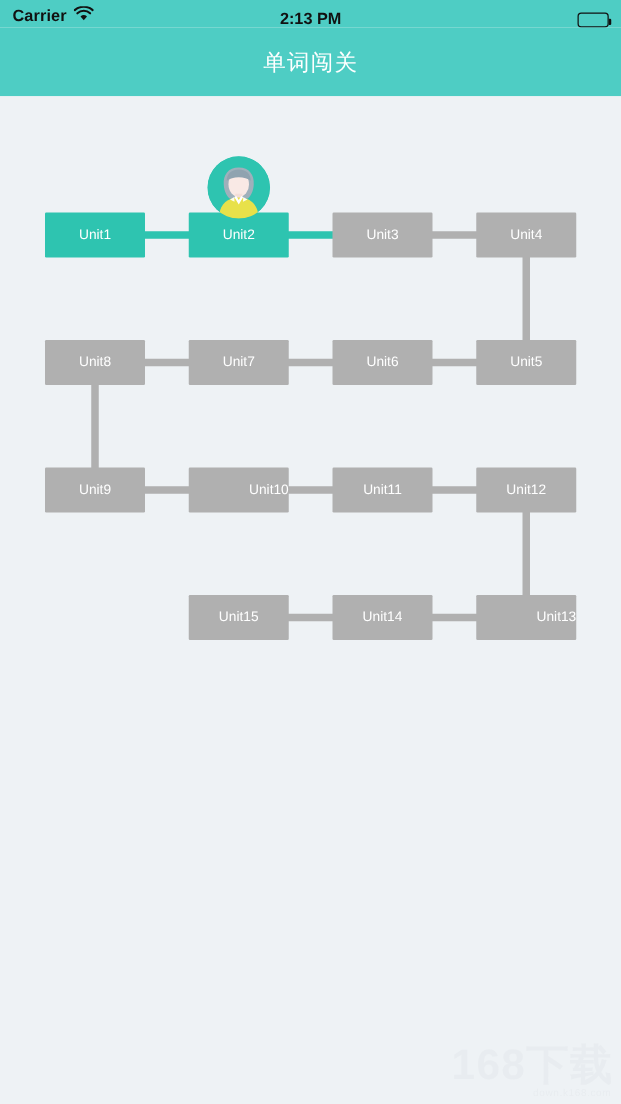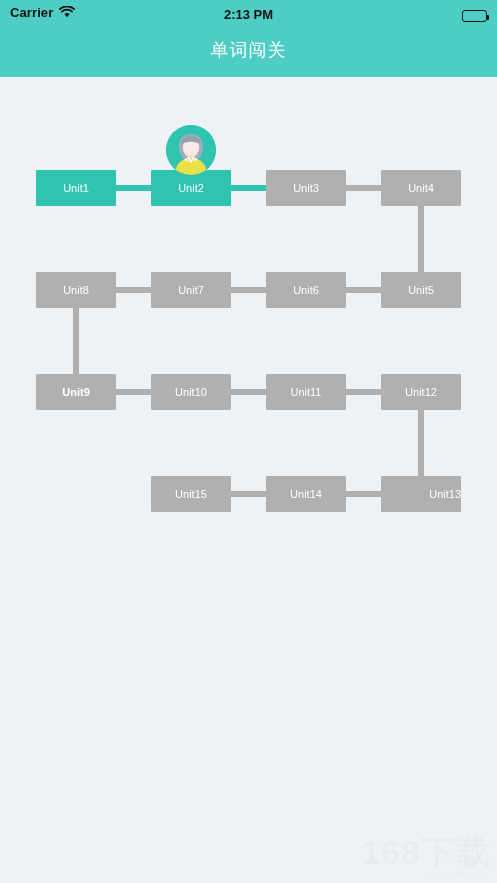--- a/index.html
+++ b/index.html
@@ -225,24 +225,24 @@
   <div class="unit-node" style="left:151px; top:195px;">
     <span>Unit7</span>
   </div>
   <div class="unit-node" style="left:266px; top:195px;">
     <span>Unit6</span>
   </div>
   <div class="unit-node" style="left:381px; top:195px;">
     <span>Unit5</span>
   </div>
 
-  <div class="unit-node" style="left:36px; top:297px;font-weight:bold;">
+  <div class="unit-node" style="left:36px; top:297px;">
     <span>Unit9</span>
   </div>
-  <div class="unit-node" style="left:151px; top:297px;">
+  <div class="unit-node" style="left:151px; top:297px;justify-content:flex-end;">
     <span>Unit10</span>
   </div>
   <div class="unit-node" style="left:266px; top:297px;">
     <span>Unit11</span>
   </div>
   <div class="unit-node" style="left:381px; top:297px;">
     <span>Unit12</span>
   </div>
 
   <div class="unit-node" style="left:151px; top:399px;">

